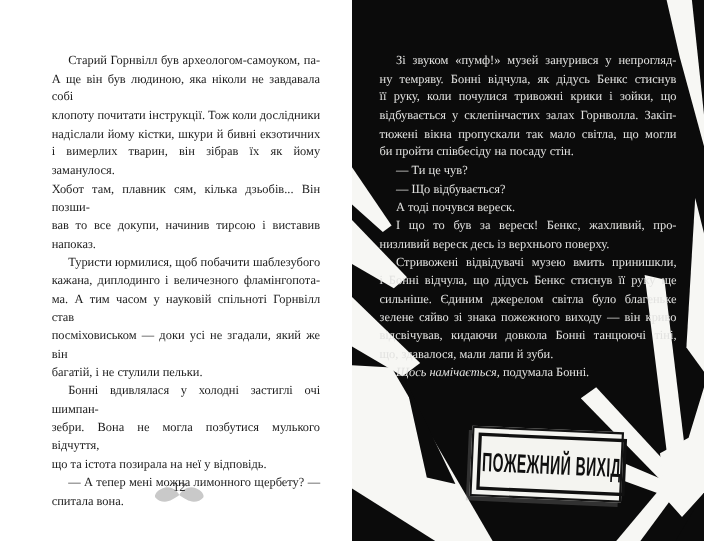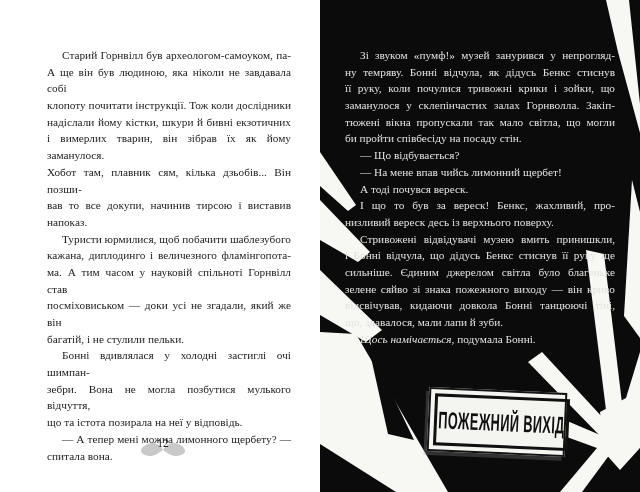--- a/index.html
+++ b/index.html
@@ -84,25 +84,25 @@
         <polygon points="48,344 94,440 68,434"></polygon>
         <polygon points="0,444 76,492 0,492"></polygon>
         <polygon points="320,492 294,492 320,448"></polygon>
       </g>
     </svg>
 
     <div class="text-block right-text">
         <div class="line indent">Зі звуком «пумф!» музей занурився у непрогляд-</div>
         <div class="line">ну темряву. Бонні відчула, як дідусь Бенкс стиснув</div>
         <div class="line">її руку, коли почулися тривожні крики і зойки, що</div>
-        <div class="line">заманулося у склепінчастих залах Горнволла. Закіп-</div>
+        <div class="line">відбувається у склепінчастих залах Горнволла. Закіп-</div>
         <div class="line">тюжені вікна пропускали так мало світла, що могли</div>
         <div class="line end">би пройти співбесіду на посаду стін.</div>
+        <div class="line indent end">— Ти це чув?</div>
         <div class="line indent end">— Що відбувається?</div>
-        <div class="line indent end">— На мене впав чийсь лимонний щербет!</div>
         <div class="line indent end">А тоді почувся вереск.</div>
         <div class="line indent">І що то був за вереск! Бенкс, жахливий, про-</div>
         <div class="line end">низливий вереск десь із верхнього поверху.</div>
         <div class="line indent">Стривожені відвідувачі музею вмить принишкли,</div>
         <div class="line">і Бонні відчула, що дідусь Бенкс стиснув її руку ще</div>
         <div class="line">сильніше. Єдиним джерелом світла було благеньке</div>
         <div class="line">зелене сяйво зі знака пожежного виходу — він криво</div>
         <div class="line">відсвічував, кидаючи довкола Бонні танцюючі тіні,</div>
         <div class="line end">що, здавалося, мали лапи й зуби.</div>
         <div class="line indent end"><i>Щось намічається,</i> подумала Бонні.</div>

